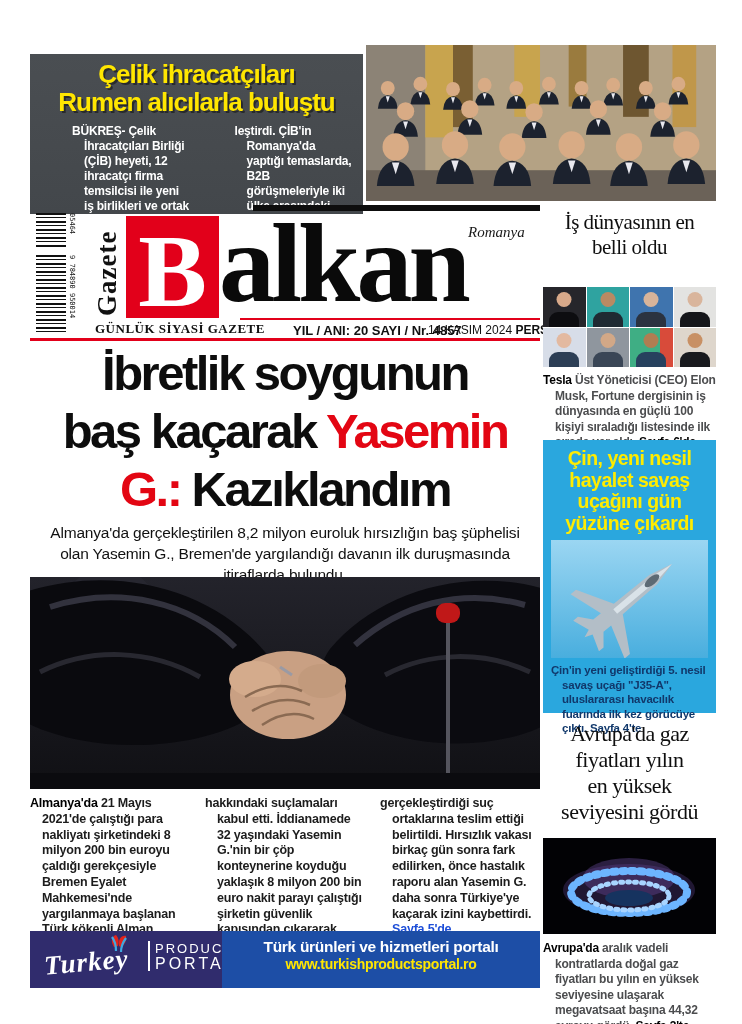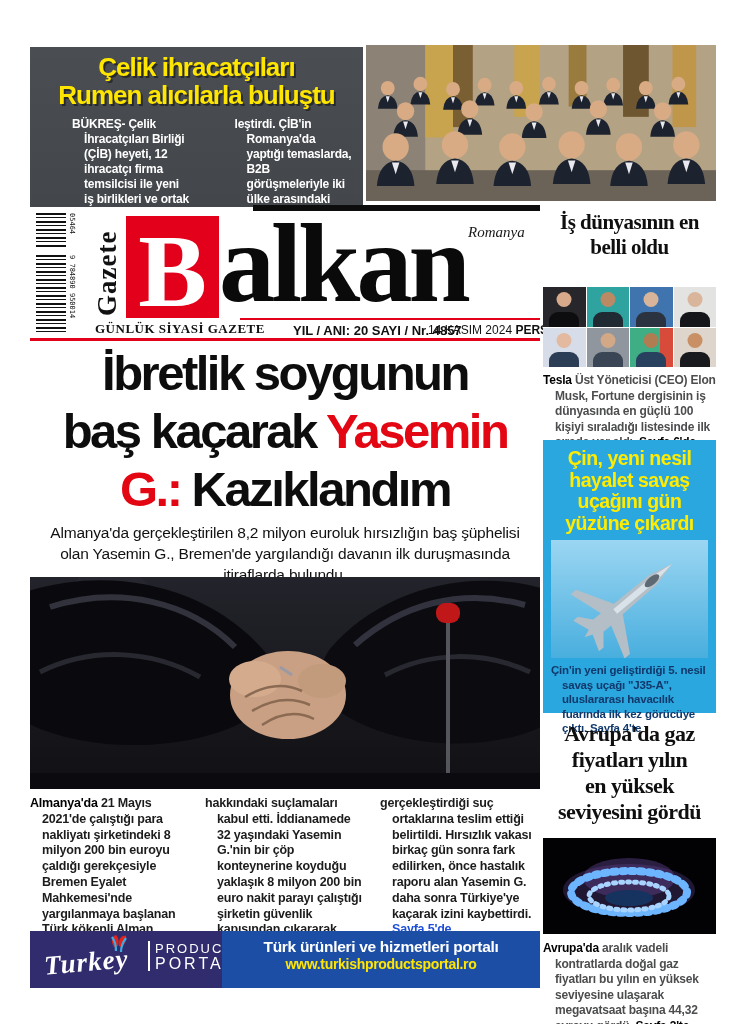--- a/index.html
+++ b/index.html
@@ -6,21 +6,21 @@
   html,body { background:#888; }
   .sheet{
     position:relative; width:742px; height:1024px; background:#fff;
     margin:0 auto; overflow:hidden;
     font-family:"Liberation Sans", sans-serif;
     --accent_red:#e2001a; --headline_red:#e30613; --yellow:#ffe600;
     --topbox_bg:#43474b; --bluebox_bg:#2aa7de; --bluebox_caption:#11386b;
     --banner_left_bg:#302c6d; --banner_right_bg:#1d4ea6;
   }
   
-  .topbox{ position:absolute; left:30px; top:47px; width:333px; height:160px;
+  .topbox{ position:absolute; left:30px; top:54px; width:333px; height:160px;
     background:linear-gradient(180deg,#4a4e52,var(--topbox_bg)); padding:6px 10px 4px; }
   .topbox-head{ text-align:center; font-weight:700; font-size:26px; line-height:28px;
     color:var(--yellow); letter-spacing:-1px; text-shadow:2px 2px 0 rgba(0,0,0,.45); }
   .topbox-cols{ display:flex; gap:12px; margin-top:8px; }
   .topbox-col{ flex:1; color:#fff; font-size:12px; line-height:15px; font-weight:700;
     padding-left:12px; text-indent:-12px; letter-spacing:-.2px;margin-left:32px; }
   
   .topphoto{ position:absolute; left:366px; top:45px; width:350px; height:156px; }
   .topphoto svg{ display:block; width:100%; height:100%; }
   
@@ -69,21 +69,21 @@
     font-style:italic; font-weight:700; font-size:27px; transform:rotate(-5deg); letter-spacing:1px;}
   .logo-tulip{ position:absolute; left:76px; top:2px; }
   .logo-products{ position:absolute; left:118px; top:10px; color:#fff; border-left:2px solid #fff; padding-left:5px;
     font-size:13px; line-height:15px; letter-spacing:2px; font-weight:400;}
   .logo-products .big{ font-size:16px; letter-spacing:3px; }
   .banner-right{ flex:1; background:var(--banner_right_bg); text-align:center; padding-top:7px;}
   .banner-l1{ color:#fff; font-weight:700; font-size:15.5px; letter-spacing:-.3px;}
   .banner-l2{ color:var(--yellow); font-weight:700; font-size:14px; letter-spacing:-.3px;}
   
   .rc{ position:absolute; left:543px; width:173px; }
-  .serif-head{ font-family:"Liberation Serif",serif; font-weight:700; color:#0f0f0f;
+  .serif-head{ font-family:"Liberation Serif",serif; font-weight:400; color:#0f0f0f;
     text-align:center; font-size:21px; line-height:25px; letter-spacing:-.5px;}
   .s1-head{ top:210px; }
   .grid{ top:287px; height:80px; display:grid; grid-template-columns:repeat(4,1fr); grid-template-rows:repeat(2,1fr); gap:1px; background:#fff;}
   .pcell{ position:relative; overflow:hidden; background:var(--bg,#777); }
   .pcell::before{ content:""; position:absolute; width:15px; height:15px; border-radius:50%;
     background:var(--skin,#d8ab85); left:50%; top:5px; transform:translateX(-50%); }
   .pcell::after{ content:""; position:absolute; width:30px; height:16px; border-radius:9px 9px 0 0;
     background:var(--suit,#1c222e); left:50%; bottom:-1px; transform:translateX(-50%); }
   .rc-text{ font-size:12px; line-height:15.5px; font-weight:700; color:#4c4d4f;
     padding-left:12px; text-indent:-12px; letter-spacing:-.2px;}

